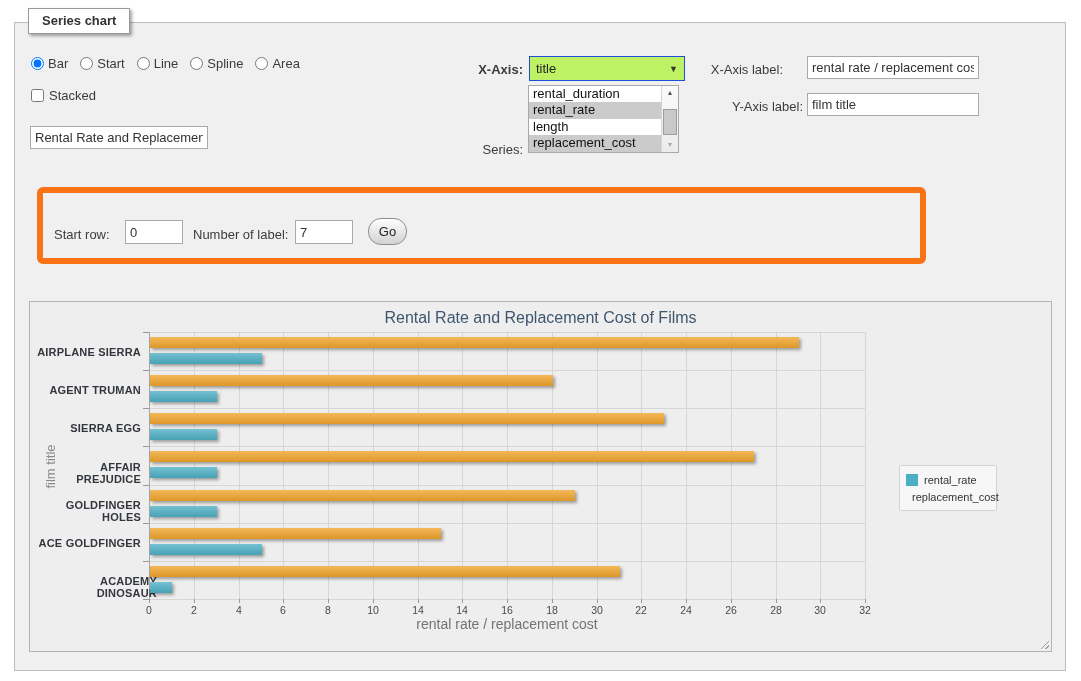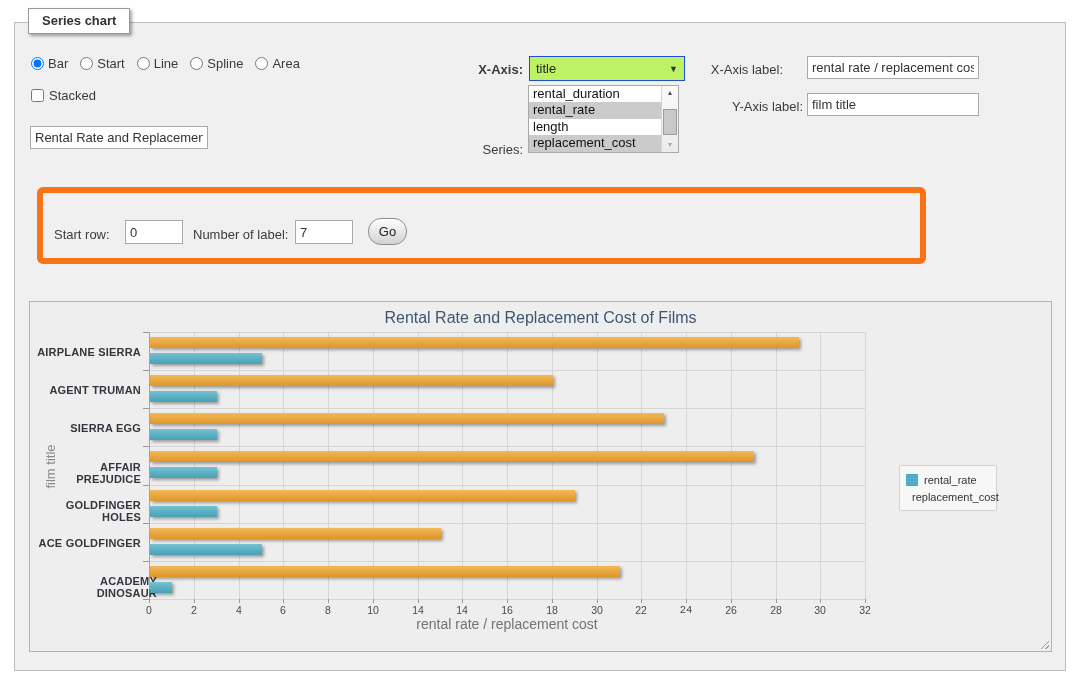--- a/index.html
+++ b/index.html
@@ -210,21 +210,21 @@
         <div class="vtick" style="left: 403px;"></div>
         <div class="xticklabel" style="left: 383px;">18</div>
         <div class="vgrid" style="left: 448px;"></div>
         <div class="vtick" style="left: 448px;"></div>
         <div class="xticklabel" style="left: 428px;">30</div>
         <div class="vgrid" style="left: 492px;"></div>
         <div class="vtick" style="left: 492px;"></div>
         <div class="xticklabel" style="left: 472px;">22</div>
         <div class="vgrid" style="left: 537px;"></div>
         <div class="vtick" style="left: 537px;"></div>
-        <div class="xticklabel" style="left: 517px; font-family: Liberation Mono, monospace;">24</div>
+        <div class="xticklabel" style="left: 517px;">24</div>
         <div class="vgrid" style="left: 582px;"></div>
         <div class="vtick" style="left: 582px;"></div>
         <div class="xticklabel" style="left: 562px;">26</div>
         <div class="vgrid" style="left: 627px;"></div>
         <div class="vtick" style="left: 627px;"></div>
         <div class="xticklabel" style="left: 607px;">28</div>
         <div class="vgrid" style="left: 671px;"></div>
         <div class="vtick" style="left: 671px;"></div>
         <div class="xticklabel" style="left: 651px;">30</div>
         <div class="vgrid" style="left: 716px;"></div>

